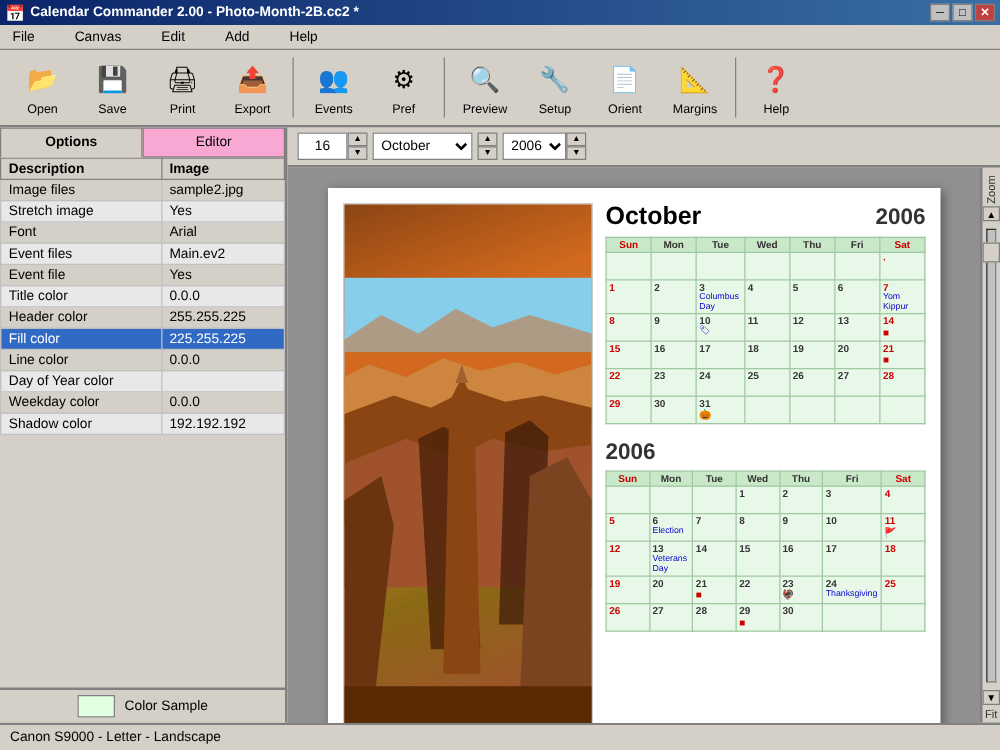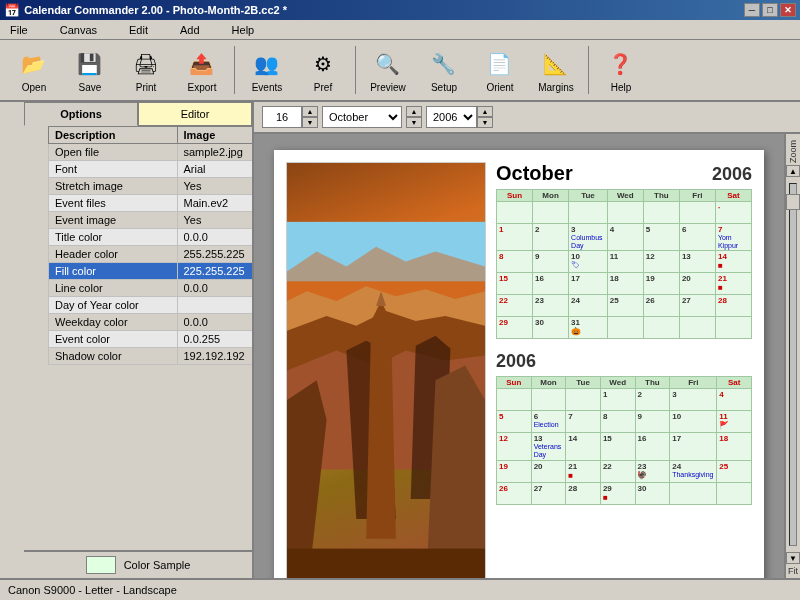--- a/index.html
+++ b/index.html
@@ -77,21 +77,20 @@
       width: 32px; height: 32px;
       display: flex; align-items: center; justify-content: center;
       font-size: 20px;
     }
     .tool-separator { width: 1px; height: 48px; background: #808080; margin: 0 2px; }
 
     
     .main-area {
       display: flex;
       height: calc(600px - 20px - 20px - 62px - 22px);
-      padding-left: 24px;
     }
 
     
     .left-panel {
       width: 230px;
       background: #d4d0c8;
       border-right: 2px solid #808080;
       display: flex;
       flex-direction: column;
     }
@@ -103,37 +102,36 @@
       background: #d4d0c8;
     }
     .tab {
       flex: 1;
       display: flex;
       align-items: center;
       justify-content: center;
       border: 1px solid #808080;
       cursor: pointer;
       font-size: 11px;
-      background: #fef9c3;
+      background: #f9a8d4;
     }
     .tab.active {
       background: #d4d0c8;
       border-bottom: 1px solid #d4d0c8;
       font-weight: bold;
     }
 
     
     .props-table {
       flex: 1;
       overflow-y: auto;
     }
     .props-table table {
       width: 100%;
       border-collapse: collapse;
-      margin-left: 24px;
     }
     .props-table th {
       background: #d4d0c8;
       border: 1px solid #808080;
       padding: 2px 6px;
       text-align: left;
       font-size: 11px;
       font-weight: bold;
     }
     .props-table td {
@@ -442,37 +440,37 @@
     <div class="props-table">
       <table>
         <thead>
           <tr>
             <th>Description</th>
             <th>Image</th>
           </tr>
         </thead>
         <tbody id="props-body">
         <tr>
-              <td>Open file</td>
+              <td>Image files</td>
               <td>sample2.jpg</td>
+            </tr>
+            <tr>
+              <td>Stretch image</td>
+              <td>Yes</td>
             </tr>
             <tr>
               <td>Font</td>
               <td>Arial</td>
             </tr>
             <tr>
-              <td>Stretch image</td>
-              <td>Yes</td>
-            </tr>
-            <tr>
               <td>Event files</td>
               <td>Main.ev2</td>
             </tr>
             <tr>
-              <td>Event image</td>
+              <td>Event file</td>
               <td>Yes</td>
             </tr>
             <tr>
               <td>Title color</td>
               <td>0.0.0</td>
             </tr>
             <tr>
               <td>Header color</td>
               <td>255.255.225</td>
             </tr>
@@ -484,24 +482,20 @@
               <td>Line color</td>
               <td>0.0.0</td>
             </tr>
             <tr>
               <td>Day of Year color</td>
               <td></td>
             </tr>
             <tr>
               <td>Weekday color</td>
               <td>0.0.0</td>
-            </tr>
-            <tr>
-              <td>Event color</td>
-              <td>0.0.255</td>
             </tr>
             <tr>
               <td>Shadow color</td>
               <td>192.192.192</td>
             </tr>
           </tbody>
       </table>
     </div>
     <div class="color-sample">
       <div class="color-swatch"></div>

